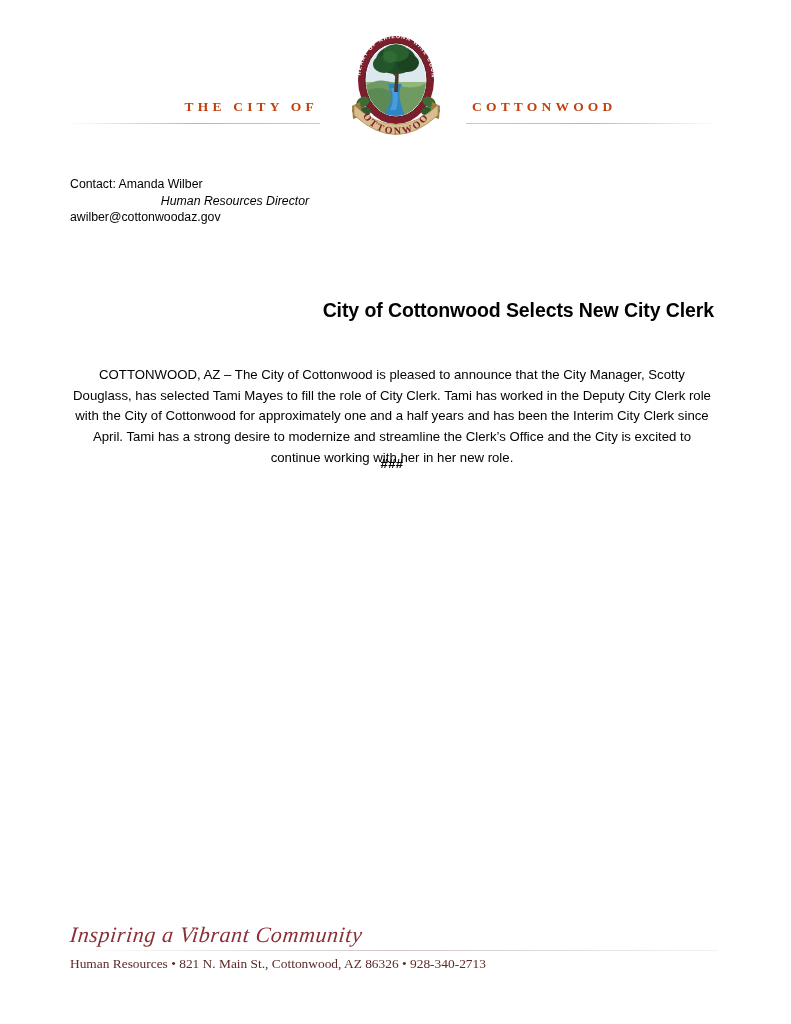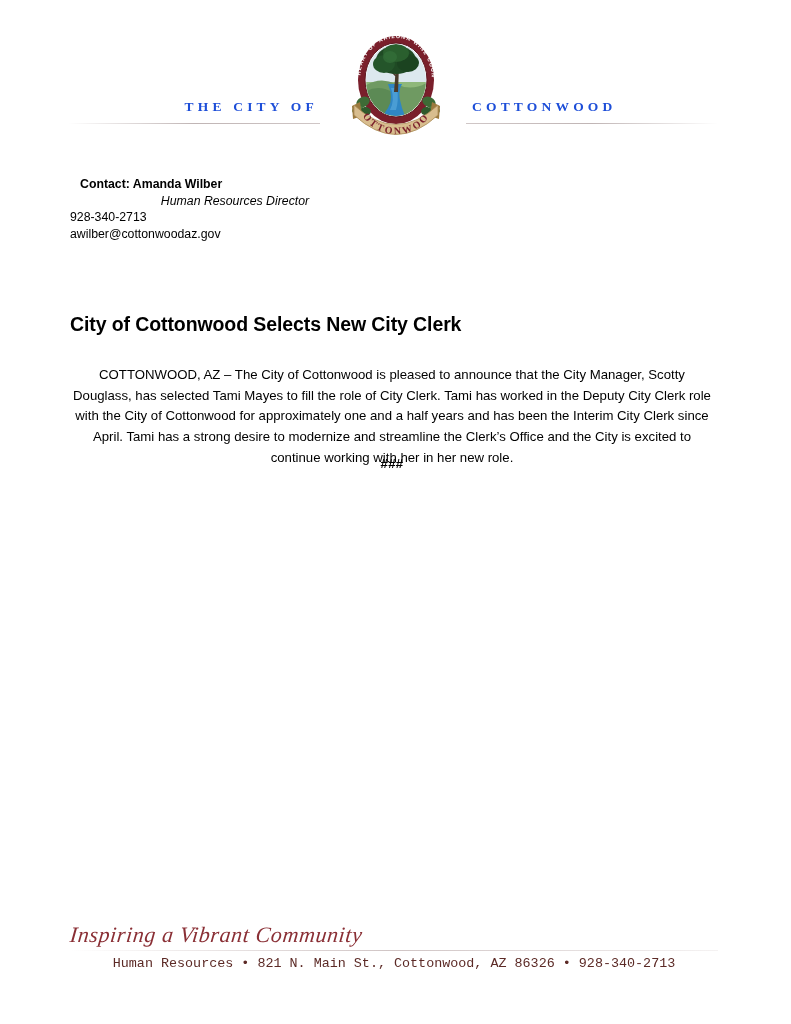--- a/index.html
+++ b/index.html
@@ -39,21 +39,21 @@
     align-items: flex-start;
   }
   .lh-left  { left: 68px;  width: 258px; justify-content: flex-end; }
   .lh-right { left: 462px; width: 258px; justify-content: flex-start; }
 
   .lh-text {
     font-family: "Liberation Serif", serif;
     font-size: 13.5px;
     font-weight: 700;
     letter-spacing: 4.2px;
-    color: #1d4ed8;
+    color: #c2410c;
     white-space: nowrap;
     line-height: 1;
   }
   .lh-left .lh-text  { padding-right: 8px; }
   .lh-right .lh-text { padding-left: 10px; }
 
   .lh-rule {
     position: absolute;
     top: 101px;
     height: 1px;
@@ -77,41 +77,41 @@
 
   
   .contact-block {
     position: absolute;
     left: 70px;
     top: 176px;
     width: 330px;
     font-size: 12.3px;
     line-height: 16.6px;
   }
-  .contact-block .c-name  { font-weight: 700; margin-left: 10px; }
+  .contact-block .c-name  { font-weight: 400; }
   .contact-block .c-title { font-style: italic; text-align: center; }
 
   .release-block {
     position: absolute;
     right: 77px;
     top: 176px;
     width: 320px;
     text-align: right;
     font-size: 12.3px;
     line-height: 16.6px;
   }
   .release-block .r-strong { font-weight: 700; }
 
   
   .headline {
     position: absolute;
     left: 70px;
     right: 77px;
-    top: 300px;
-    text-align: left;
+    top: 286px;
+    text-align: right;
     font-size: 19.5px;
     font-weight: 700;
     letter-spacing: -0.1px;
   }
 
   
   .body-copy {
     position: absolute;
     left: 70px;
     top: 352px;
@@ -153,22 +153,21 @@
     width: 648px;
     height: 1px;
     background: linear-gradient(to right, rgba(170,150,150,0), rgba(150,125,125,.45), rgba(170,150,150,.12));
   }
 
   .footer-address {
     position: absolute;
     left: 70px;
     width: 648px;
     top: 956px;
-    text-align: center;
-    font-family: Liberation Mono, monospace;
+    font-family: Liberation Serif, serif;
     font-size: 13.4px;
     color: #5c2a26;
     white-space: nowrap;
   }
 </style>
 </head>
 <body>
 
 <div class="page">
 
@@ -241,21 +240,20 @@
             <textPath href="#bannerArc" startOffset="50%" text-anchor="middle">COTTONWOOD</textPath>
           </text>
         </g>
       </svg>
     </div>
   </div>
 
   <div class="contact-block">
     <div class="c-name">Contact: Amanda Wilber</div>
     <div class="c-title">Human Resources Director</div>
-    <div>928-340-2713</div>
     <div>awilber@cottonwoodaz.gov</div>
   </div>
 
 
   <h1 class="headline">City of Cottonwood Selects New City Clerk</h1>
 
   <p class="body-copy">COTTONWOOD, AZ – The City of Cottonwood is pleased to announce that the City Manager, Scotty Douglass, has selected Tami Mayes to fill the role of City Clerk. Tami has worked in the Deputy City Clerk role with the City of Cottonwood for approximately one and a half years and has been the Interim City Clerk since April. Tami has a strong desire to modernize and streamline the Clerk’s Office and the City is excited to continue working with her in her new role.</p>
 
   <div class="endmark">###</div>
 

